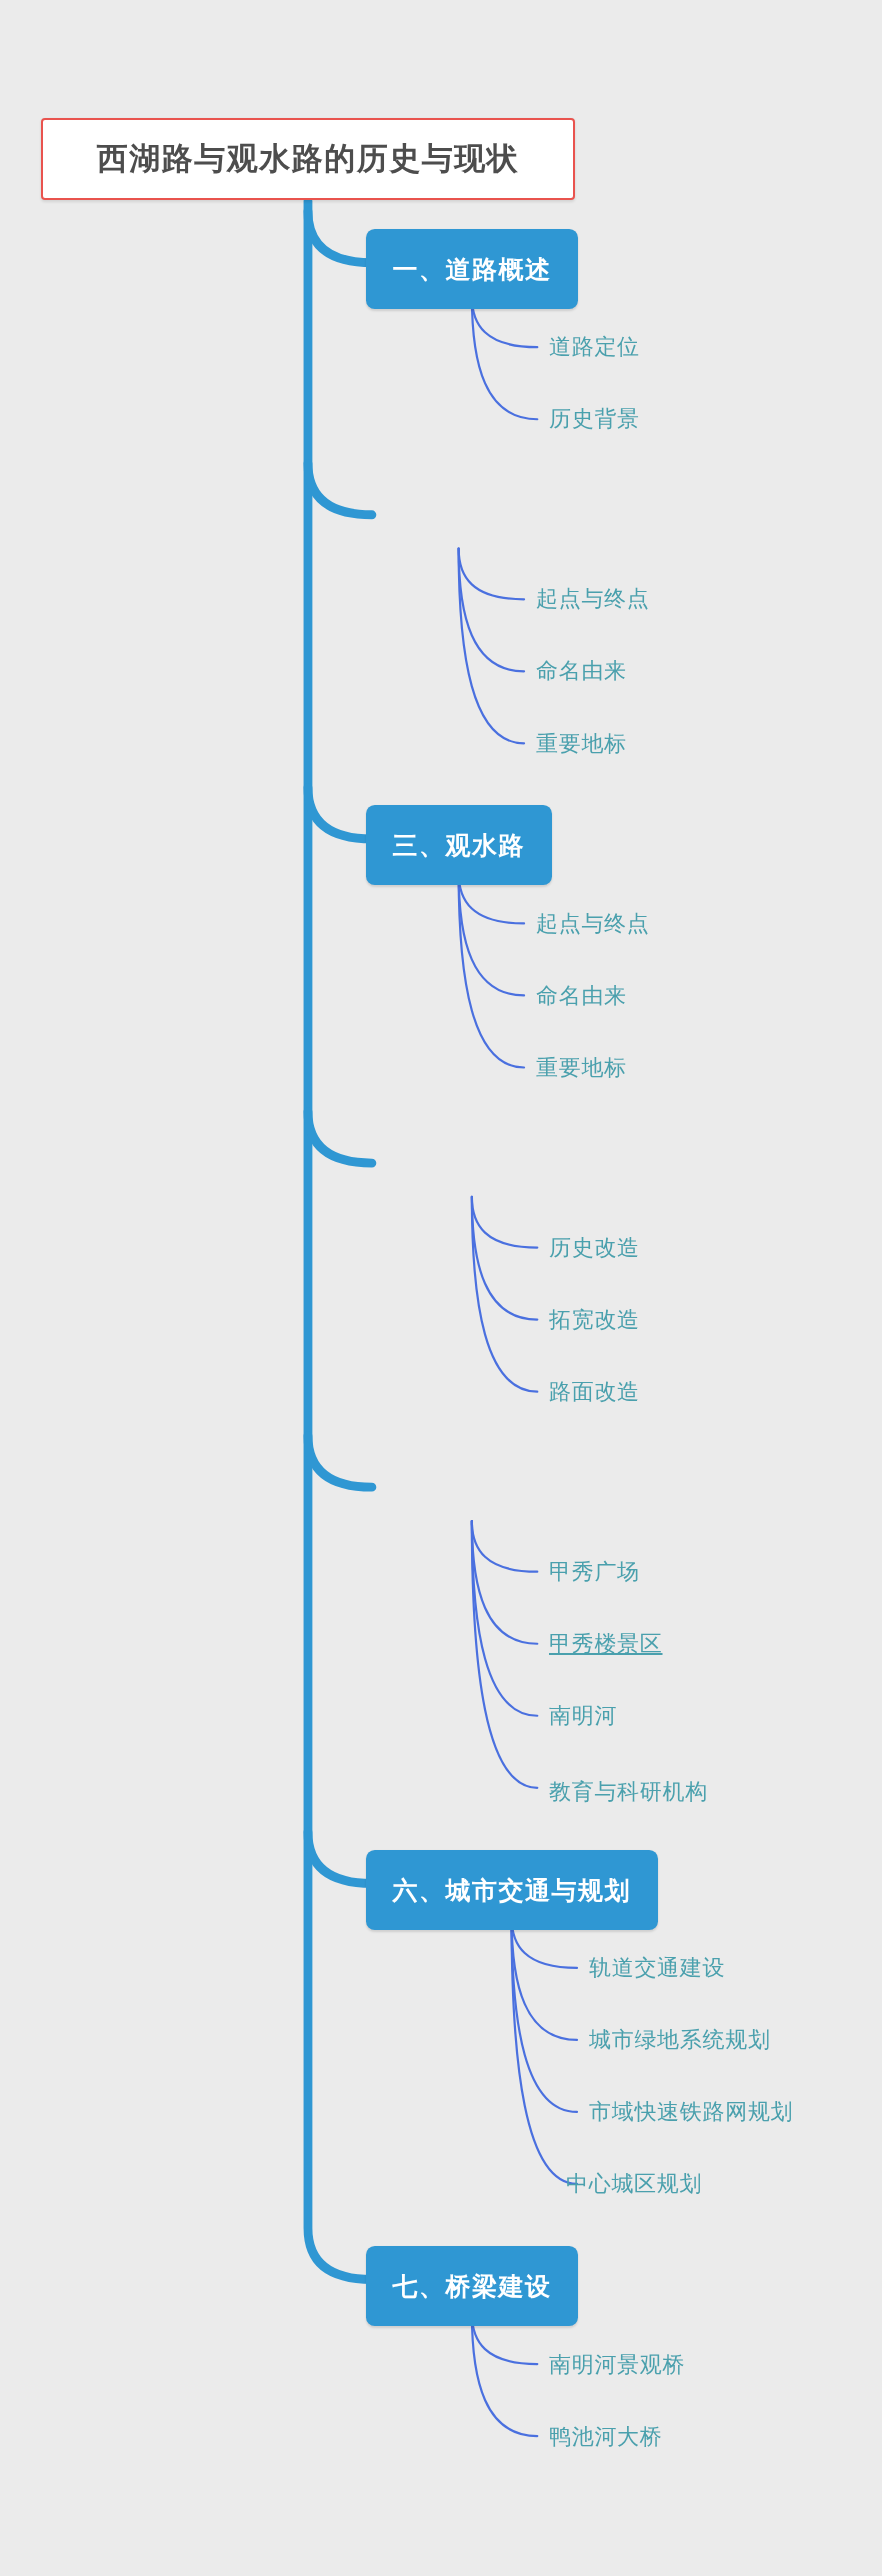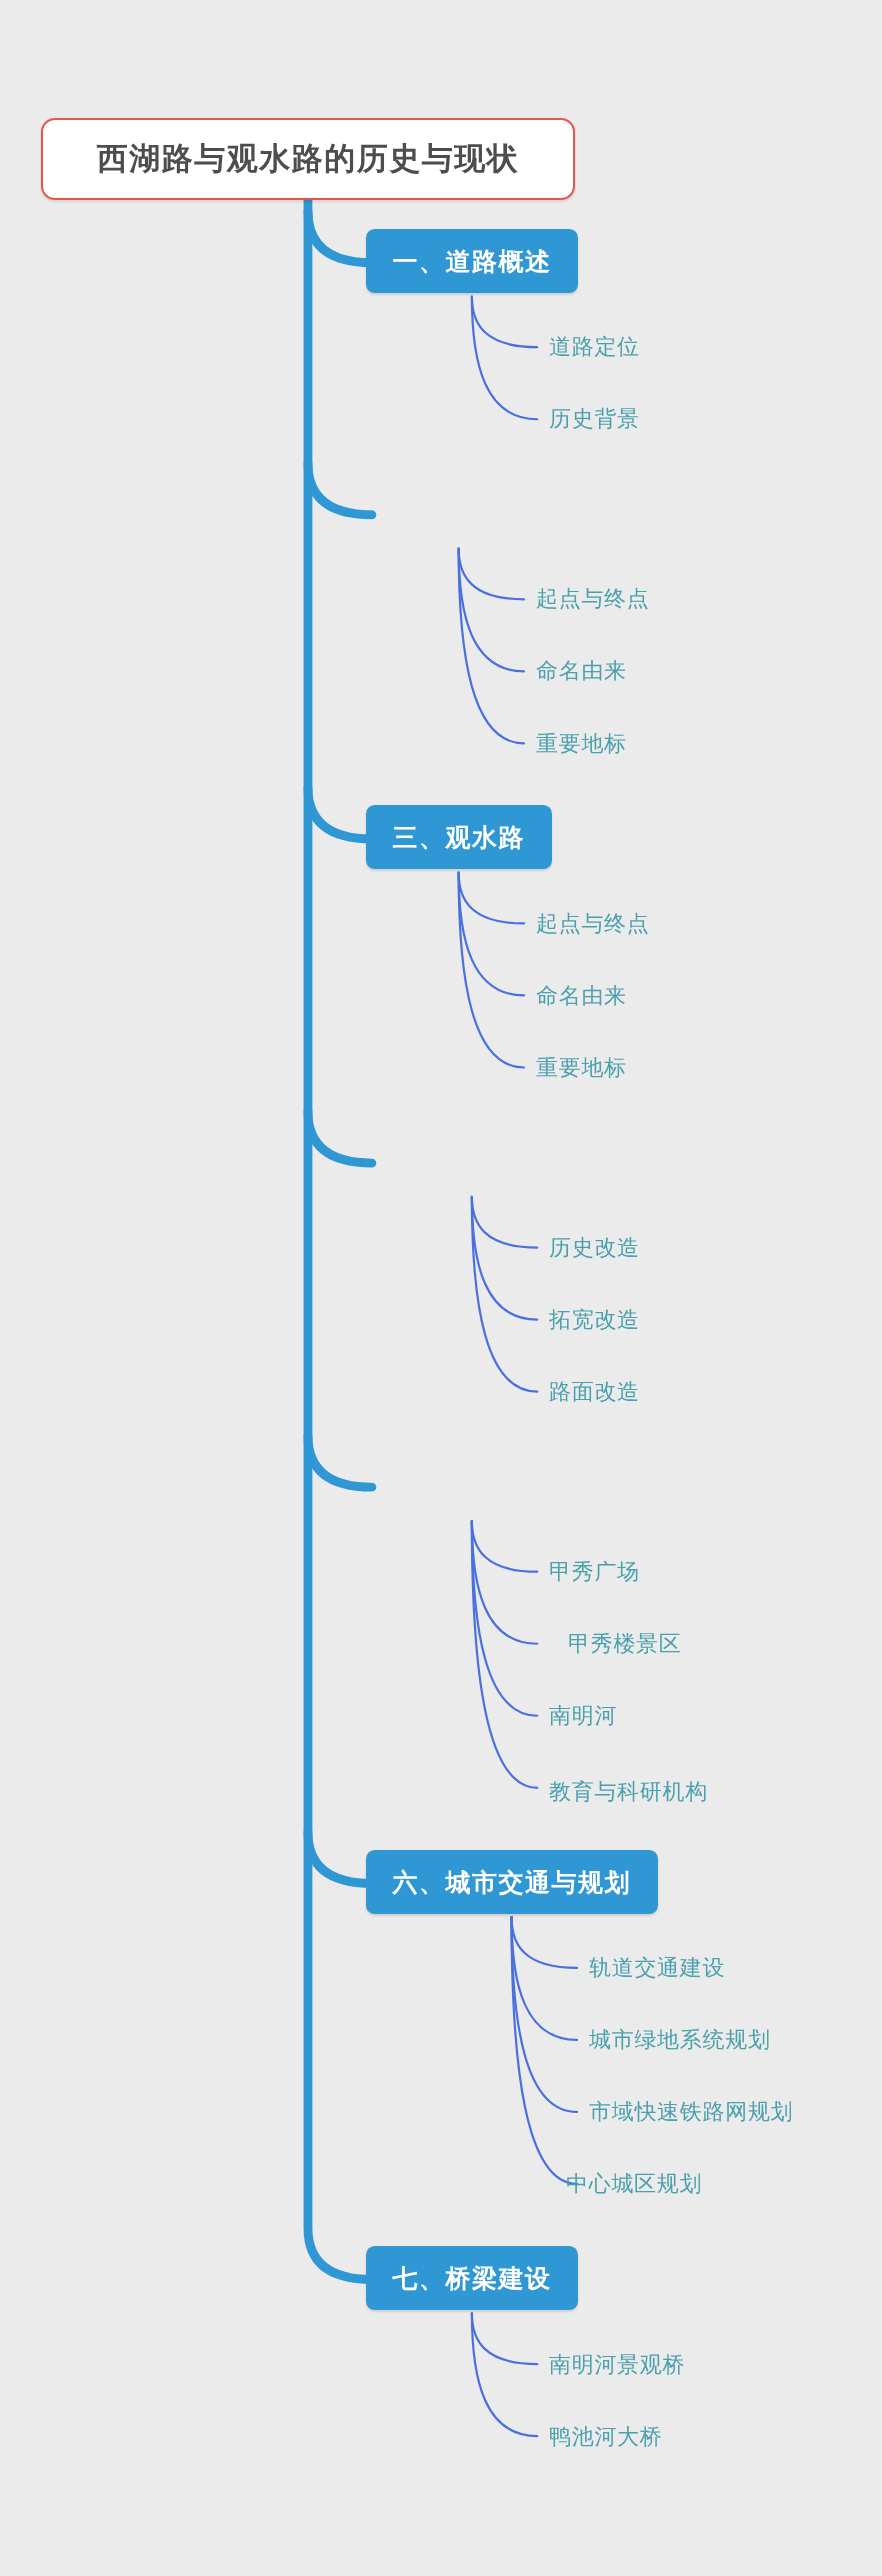--- a/index.html
+++ b/index.html
@@ -21,37 +21,37 @@
   }
   .root-node{
     position:absolute;
     left:41px;
     top:118px;
     width:534px;
     height:82px;
     box-sizing:border-box;
     background:#ffffff;
     border:2.9px solid var(--rootBorder,#e9534e);
-    border-radius:14px;
+    border-radius:4px;
     display:flex;
     align-items:center;
     justify-content:center;
     box-shadow:0 1.5px 2.9px rgba(0,0,0,0.10);
   }
   .root-text{
     color:var(--rootText,#4d4d4d);
     font-size:31px;
     font-weight:bold;
     letter-spacing:1.5px;
     white-space:nowrap;
   }
   .branch-node{
     position:absolute;
     left:366px;
-    height:64px;
+    height:80px;
     background:var(--nodeBlue,#2f97d3);
     border-radius:8.8px;
     display:flex;
     align-items:center;
     padding:0 26.5px;
     box-shadow:0 1.5px 2.2px rgba(0,0,0,0.12);
     justify-content:flex-end;
   }
   .branch-label{
     color:#ffffff;
@@ -119,21 +119,21 @@
     <div class="branch-node" style="top: 805px;">
       <span class="branch-label">三、观水路</span>
     </div>
     <div class="child-topic" style="top: 909px; left: 536px;">起点与终点</div>
     <div class="child-topic" style="top: 981px; left: 536px;">命名由来</div>
     <div class="child-topic" style="top: 1053px; left: 536px;">重要地标</div>
     <div class="child-topic" style="top: 1233px; left: 549px;">历史改造</div>
     <div class="child-topic" style="top: 1305px; left: 549px;">拓宽改造</div>
     <div class="child-topic" style="top: 1377px; left: 549px;">路面改造</div>
     <div class="child-topic" style="top: 1557px; left: 549px;">甲秀广场</div>
-    <div class="child-topic" style="top: 1629px; left: 568px;">甲秀楼景区</div>
+    <div class="child-topic" style="top: 1629px; left: 549px; text-decoration: underline;">甲秀楼景区</div>
     <div class="child-topic" style="top: 1701px; left: 549px;">南明河</div>
     <div class="child-topic" style="top: 1777px; left: 549px;">教育与科研机构</div>
     <div class="branch-node" style="top: 1850px;">
       <span class="branch-label">六、城市交通与规划</span>
     </div>
     <div class="child-topic" style="top: 1953px; left: 589px;">轨道交通建设</div>
     <div class="child-topic" style="top: 2025px; left: 589px;">城市绿地系统规划</div>
     <div class="child-topic" style="top: 2097px; left: 589px;">市域快速铁路网规划</div>
     <div class="child-topic" style="top: 2169px; left: 566px;">中心城区规划</div>
     <div class="branch-node" style="top: 2246px;">

